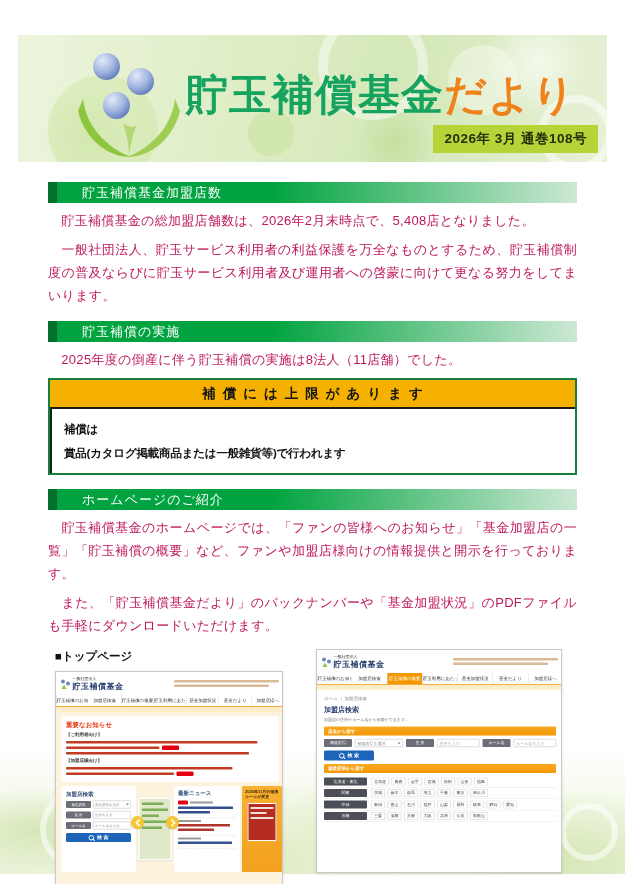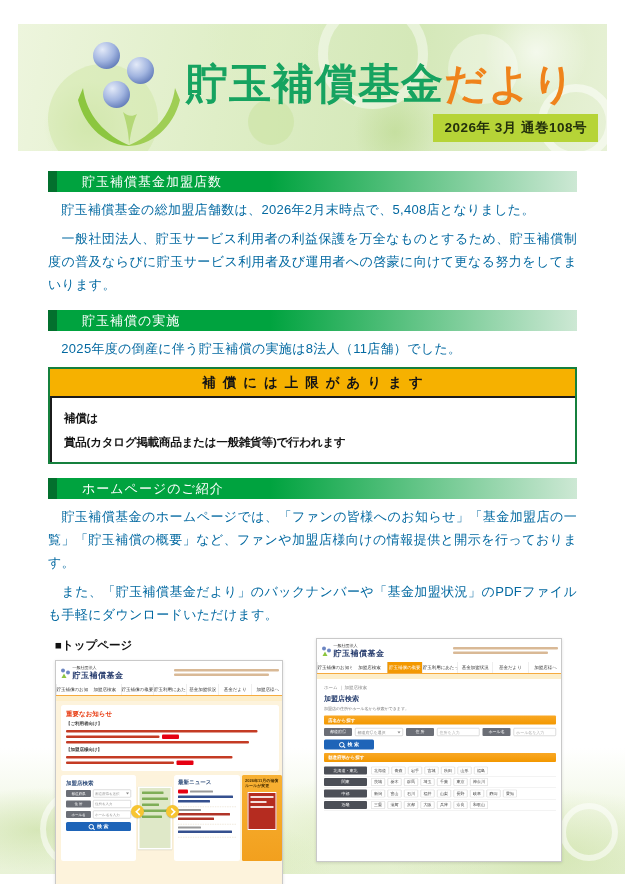--- a/index.html
+++ b/index.html
@@ -1,20 +1,20 @@
 <!DOCTYPE html>
 <html><head>
 <meta charset="utf-8">
 <style>
   html,body{margin:0;padding:0;background:#ffffff;}
   body{font-family:"Liberation Sans", sans-serif;}
   .page{position:relative;width:625px;height:884px;background:#fff;overflow:hidden;margin:0 auto;}
 
   
-  .banner{position:relative;margin:24px 18px 0;height:127px;overflow:hidden;
+  .banner{position:relative;margin:35px 18px 0;height:127px;overflow:hidden;
     background:
       radial-gradient(circle 70px at 88% 22%, rgba(255,255,255,.65), transparent 75%),
       radial-gradient(circle 55px at 64% 85%, rgba(186,216,140,.55), transparent 75%),
       radial-gradient(circle 80px at 42% 10%, rgba(222,238,196,.8), transparent 75%),
       radial-gradient(circle 60px at 12% 80%, rgba(198,224,156,.6), transparent 75%),
       linear-gradient(100deg,#edf5dd,#dfeec7 35%,#d4e8b8 65%,#e7f1d6);}
   .bc{position:absolute;border-radius:50%;}
   .bc1{width:90px;height:90px;left:300px;top:-25px;border:10px solid rgba(255,255,255,.45);}
   .bc2{width:60px;height:60px;left:520px;top:60px;border:8px solid rgba(255,255,255,.5);}
   .bc3{width:110px;height:110px;left:30px;top:40px;background:rgba(209,231,170,.55);}
@@ -31,21 +31,21 @@
   .tg{color:#16a360;} .to{color:#ef831b;}
   .issue-badge{position:absolute;right:9px;bottom:9px;background:#b6d437;color:#23300c;
     font-size:13.5px;font-weight:bold;padding:5px 11px;letter-spacing:.5px;}
 
   
   .content{position:relative;margin:0 48px;width:529px;z-index:2;}
   .sec-bar{height:21px;line-height:21px;margin:14px 0 6px;color:#fff;font-size:13px;letter-spacing:1px;
     padding-left:34px;box-sizing:border-box;
     background:linear-gradient(90deg,#03702e 0,#03702e 9px,#00a33f 9px,#00a33f 42%,#cde8d4 100%);}
   .sec-bar.first{margin-top:20px;}
-  .bodytext{margin:2px 0 6px;font-size:13px;line-height:23px;letter-spacing:.3px;color:#0369a1;text-align:justify;}
+  .bodytext{margin:2px 0 6px;font-size:13px;line-height:23px;letter-spacing:.3px;color:#be185d;text-align:justify;}
   .bodytext.tight{margin-bottom:2px;}
 
   .limit-table{border:2px solid #15803d;margin-top:7px;}
   .lt-head{height:27px;line-height:27px;background:#f6b100;border-bottom:2px solid #1b1b1b;
     text-align:center;font-size:13.5px;font-weight:bold;letter-spacing:7px;text-indent:7px;color:#141414;}
   .lt-body{display:flex;}
   .lt-cell{flex:0 0 49%;box-sizing:border-box;padding:8px 12px;font-size:12.5px;line-height:24px;color:#141414;}
   .lt-cell.right{flex:1;border-left:2px solid #1b1b1b;font-size:11.5px;font-weight:600;letter-spacing:-.2px;}
 
   .url-line{margin:2px 0 0;font-size:13px;line-height:23px;color:#101010;}

